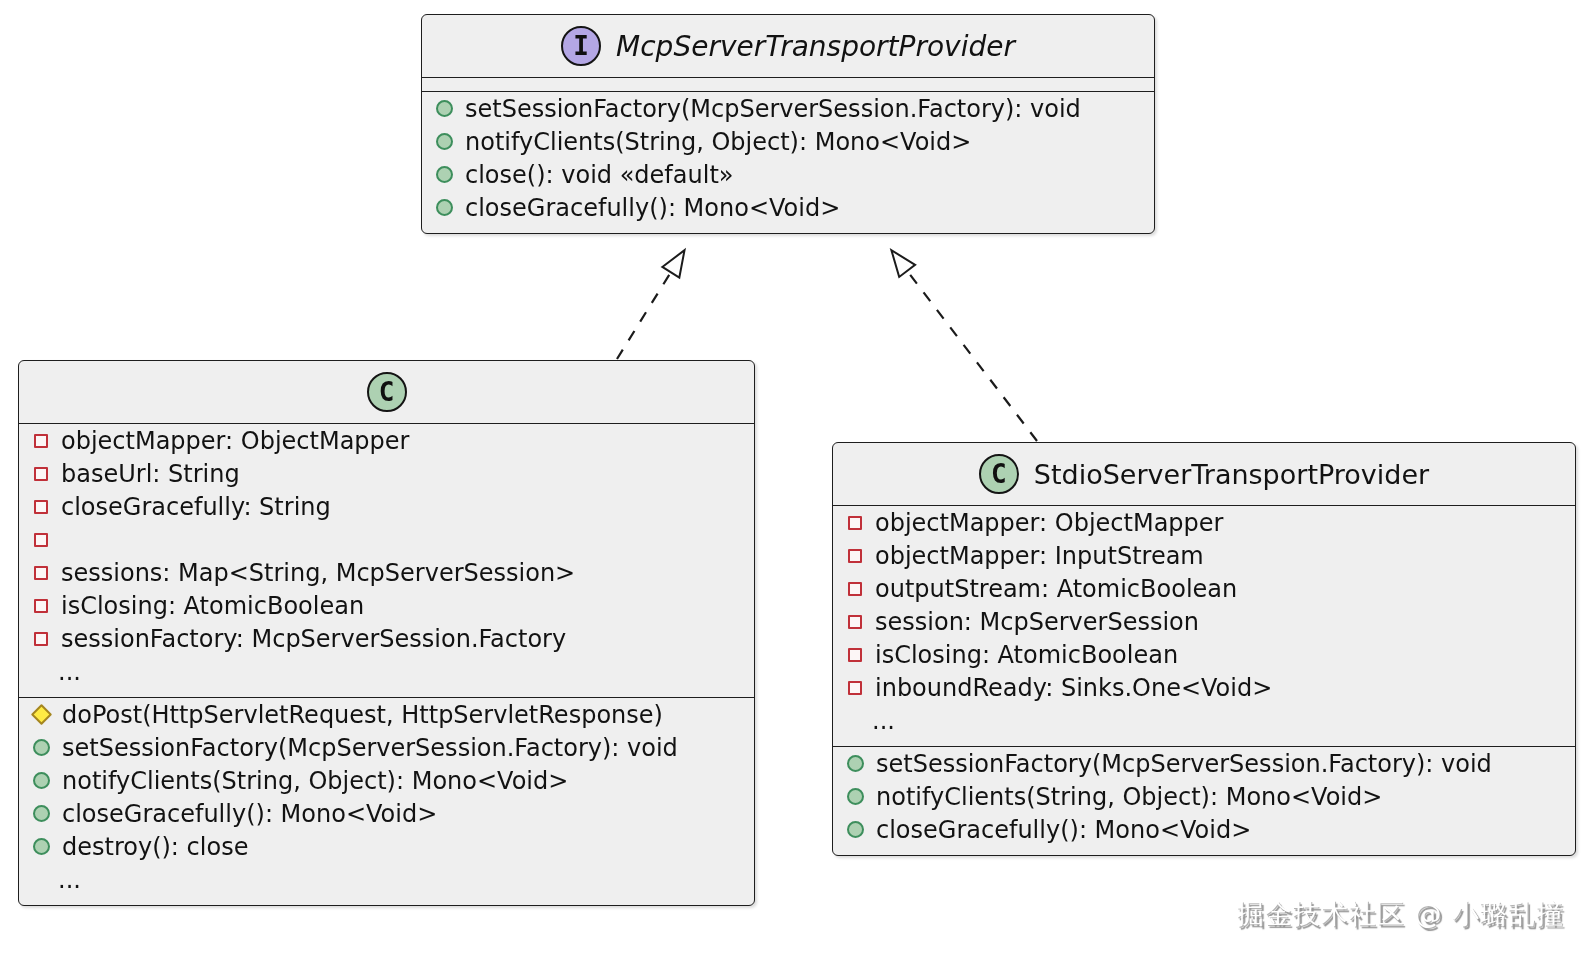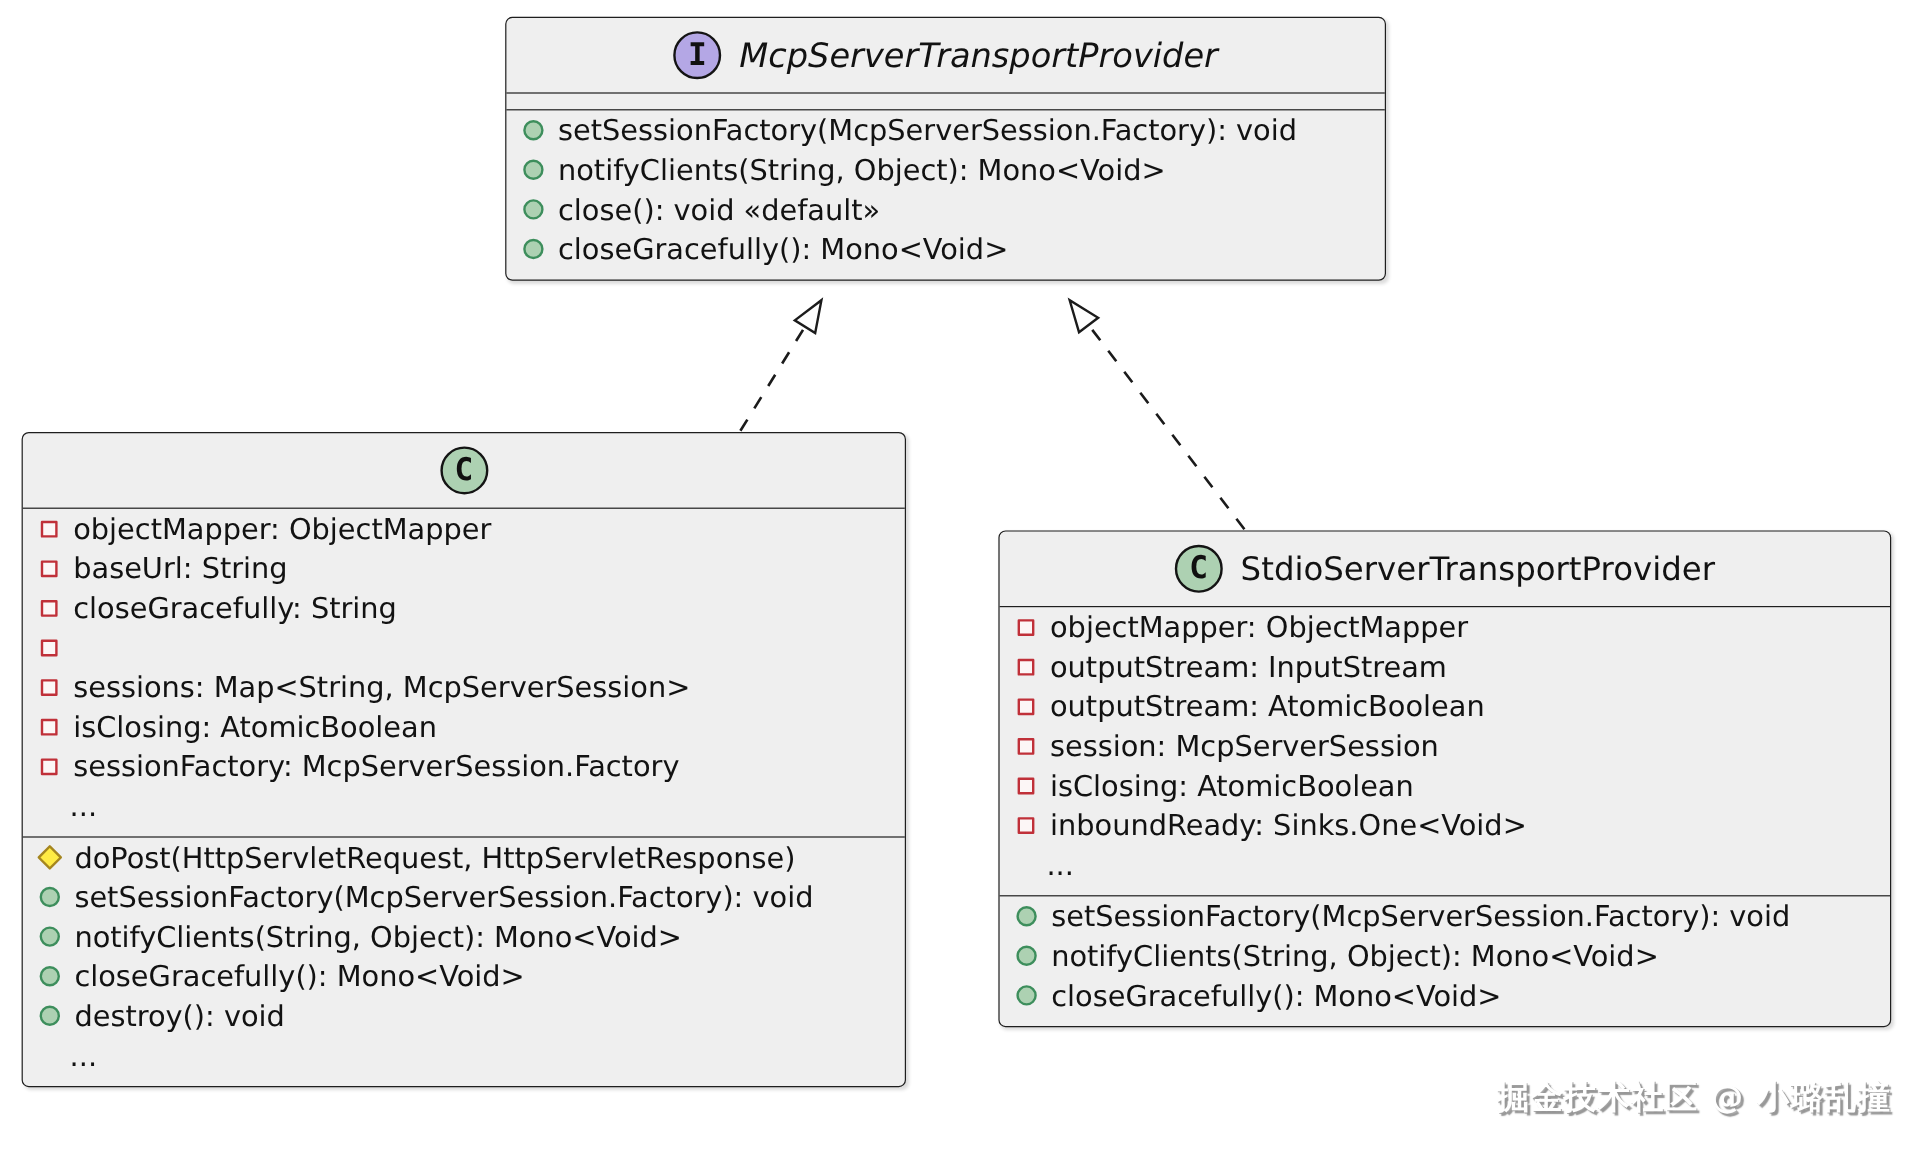--- a/index.html
+++ b/index.html
@@ -97,24 +97,24 @@
   }
   #relations-svg {
     position: absolute;
     left: 0; top: 0;
     width: 1588px;
     height: 964px;
     pointer-events: none;
   }
   .watermark {
     position: absolute;
-    right: 12px;
+    right: 24px;
     top: 896px;
     font-size: 27px;
-    font-weight: bold;
+    font-weight: normal;
     letter-spacing: 1px;
     color: #ffffff;
     text-shadow: 2.5px 2.5px 1px #969696, 1px 1px 0 #b5b5b5;
     white-space: nowrap;
   }
 </style>
 </head>
 <body>
 
 <div id="canvas">
@@ -204,42 +204,42 @@
         <div class="member">
           <span class="marker public"></span>
           <span class="member-text">notifyClients(String, Object): Mono&lt;Void&gt;</span>
         </div>
         <div class="member">
           <span class="marker public"></span>
           <span class="member-text">closeGracefully(): Mono&lt;Void&gt;</span>
         </div>
         <div class="member">
           <span class="marker public"></span>
-          <span class="member-text">destroy(): void</span>
+          <span class="member-text">destroy(): close</span>
         </div>
         <div class="member">
           <span class="marker spacer"></span>
           <span class="member-text">...</span>
         </div>
       </div>
   </div>
 
   <div class="uml-box" style="left:832px; top:442px; width:744px;">
     <div class="uml-header">
       <span class="kind-icon kind-class">C</span>
       <span class="uml-title">StdioServerTransportProvider</span>
     </div>
     <div class="uml-fields">
         <div class="member">
           <span class="marker private"></span>
           <span class="member-text">objectMapper: ObjectMapper</span>
         </div>
         <div class="member">
           <span class="marker private"></span>
-          <span class="member-text">outputStream: InputStream</span>
+          <span class="member-text">objectMapper: InputStream</span>
         </div>
         <div class="member">
           <span class="marker private"></span>
           <span class="member-text">outputStream: AtomicBoolean</span>
         </div>
         <div class="member">
           <span class="marker private"></span>
           <span class="member-text">session: McpServerSession</span>
         </div>
         <div class="member">

